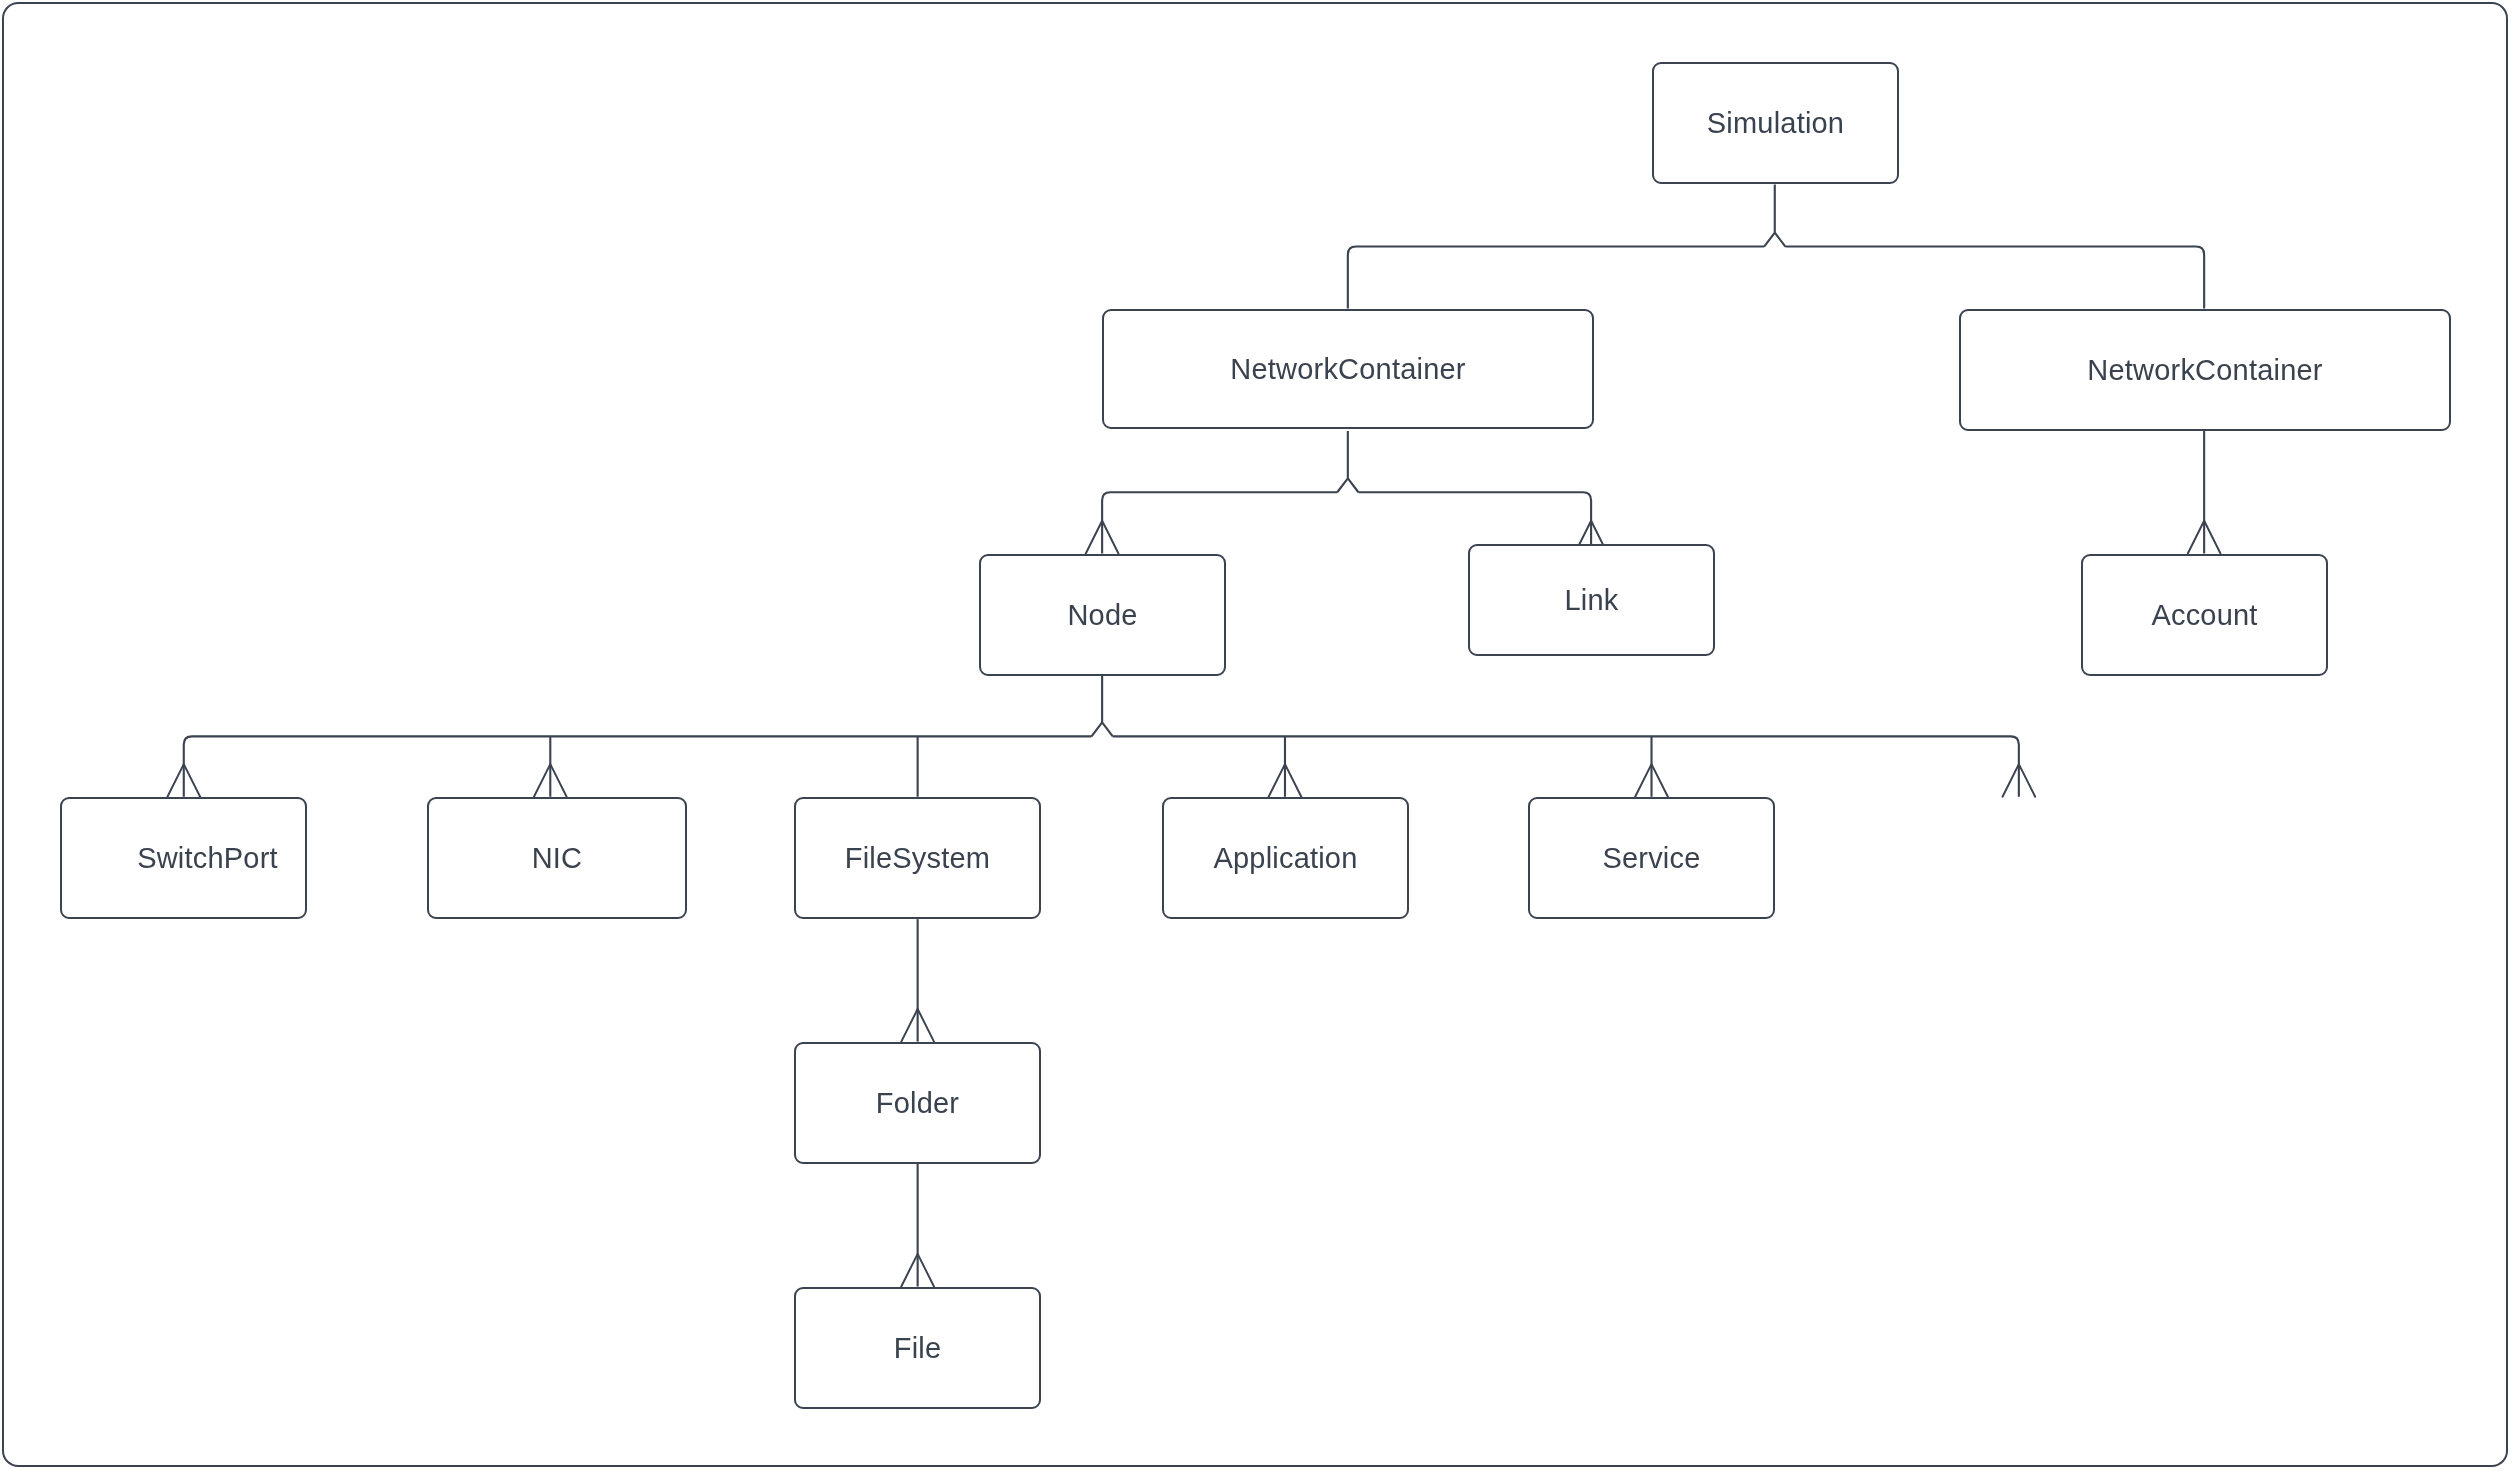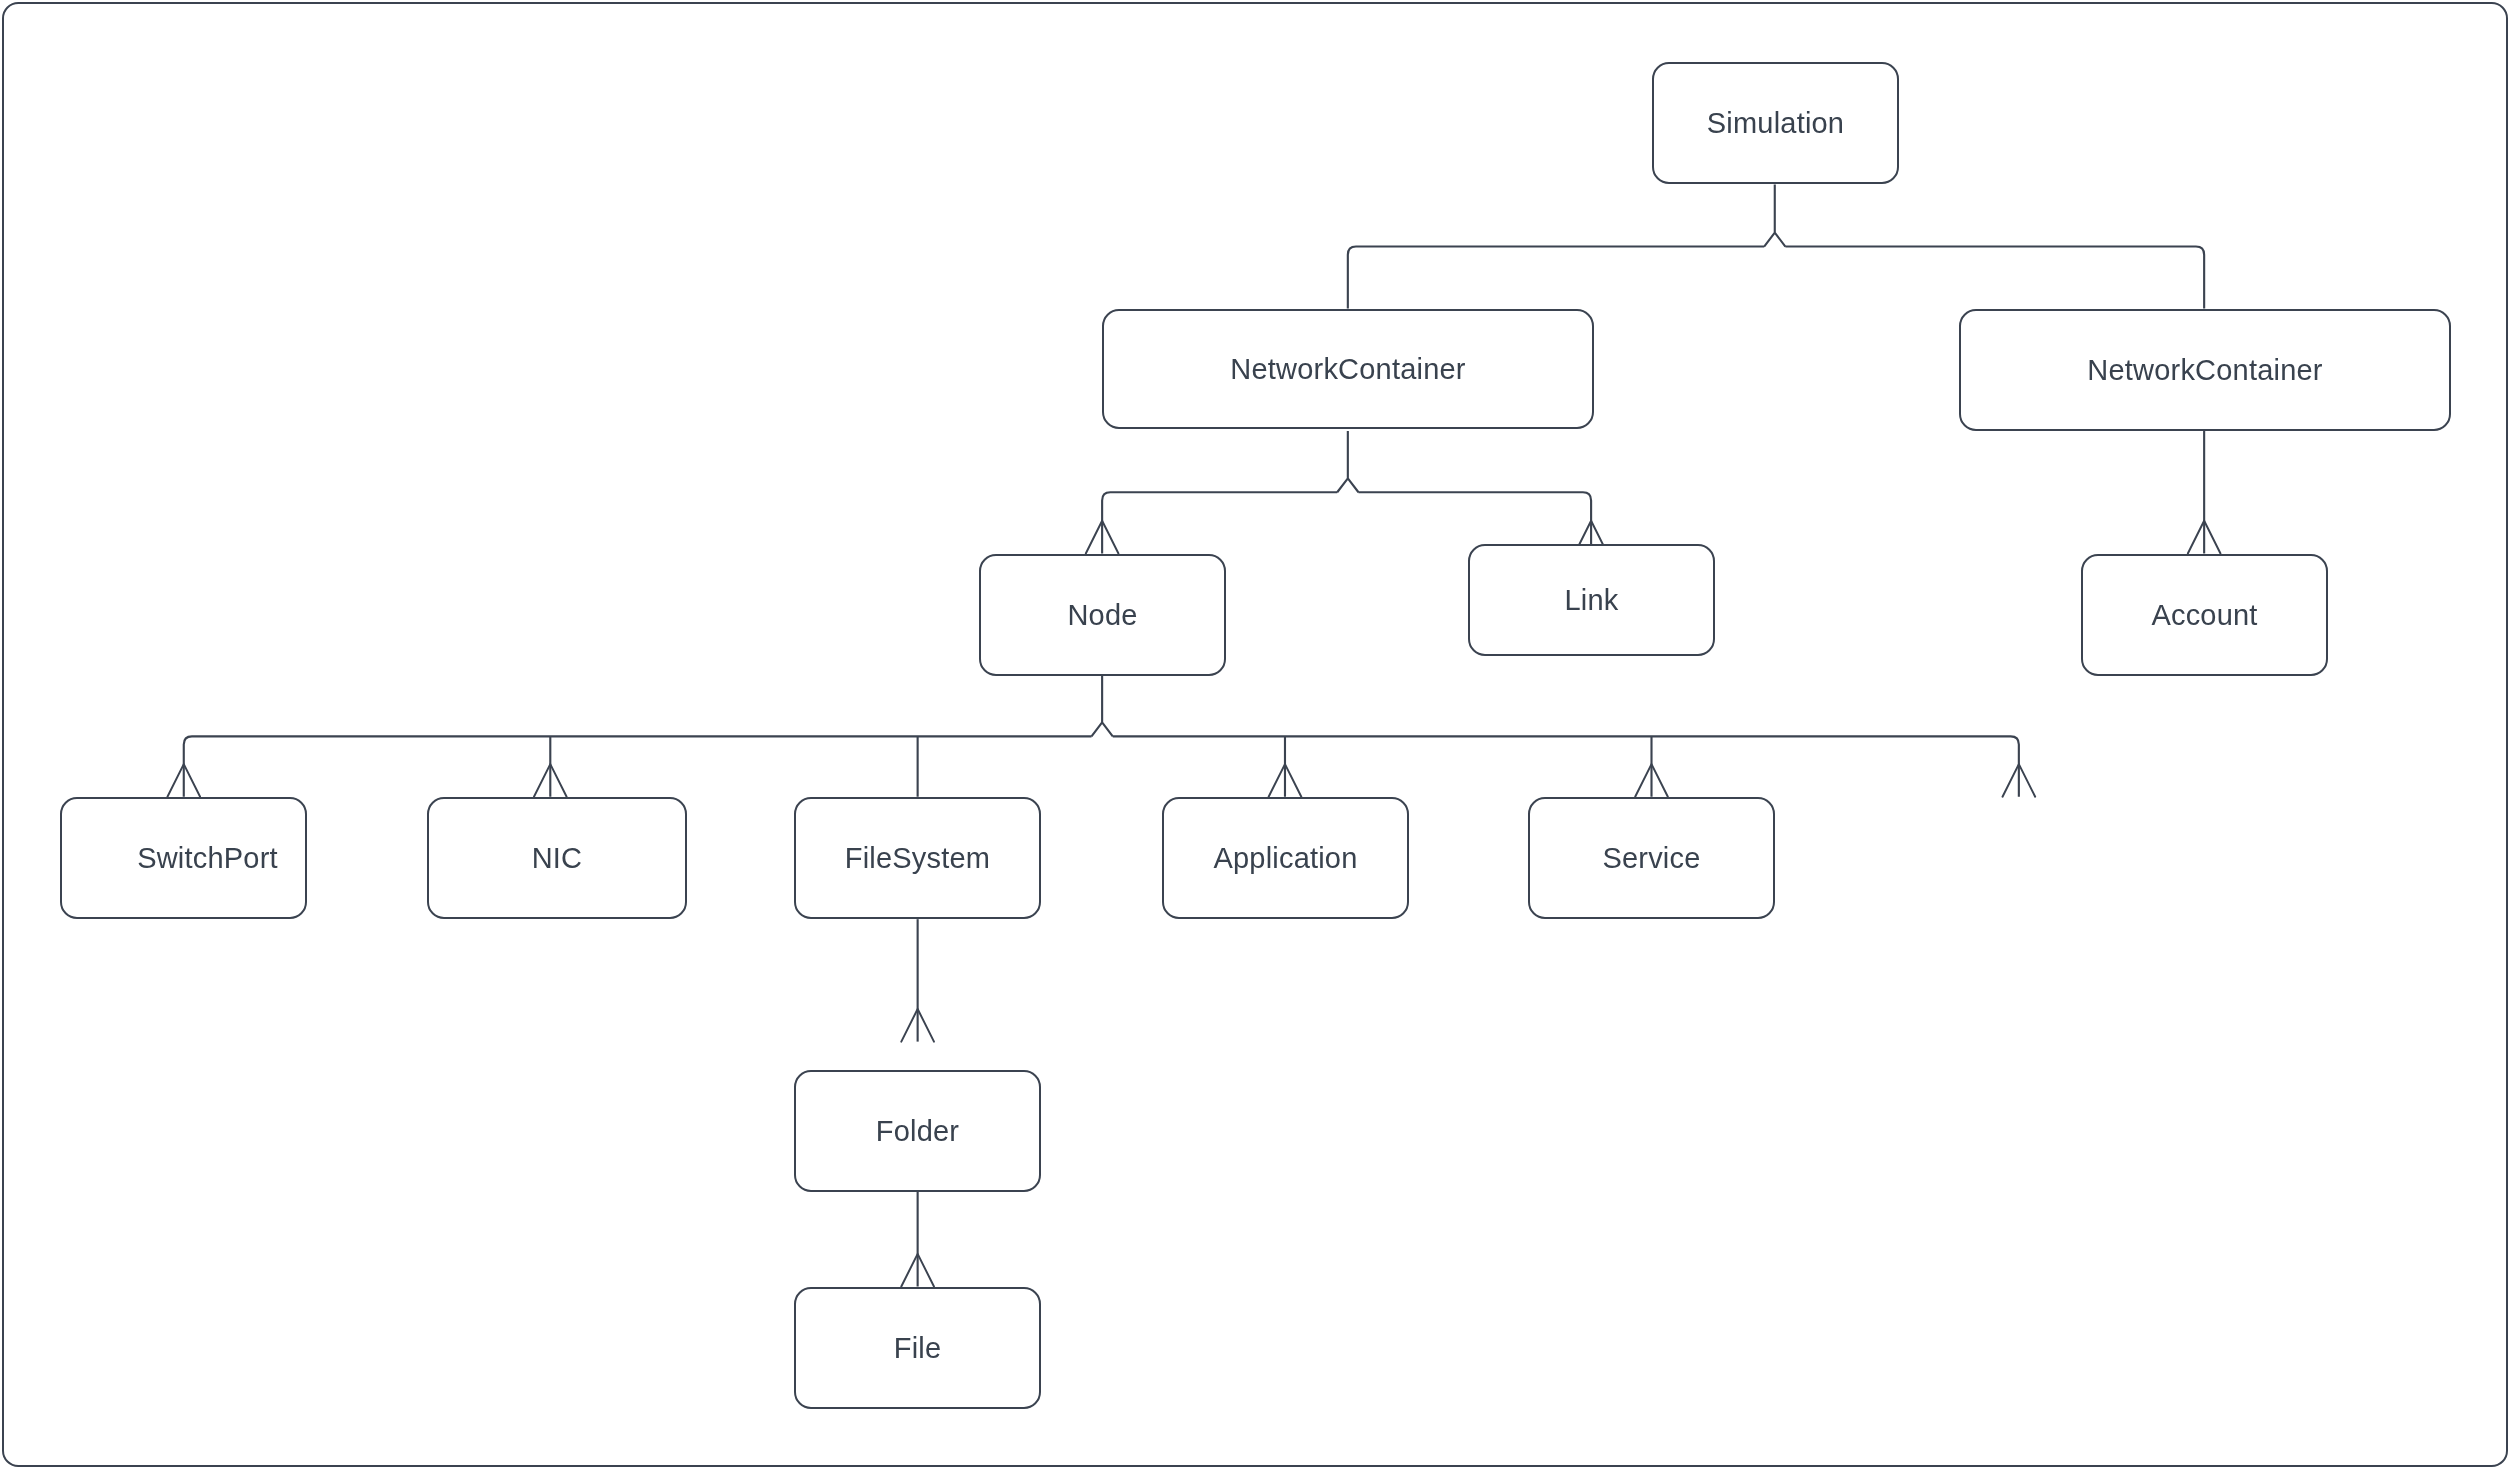--- a/index.html
+++ b/index.html
@@ -34,42 +34,42 @@
     stroke: #3b4350;
     stroke-linejoin: round;
   }
   svg.edge-layer path.edge { stroke-width: 2.6px; }
   svg.edge-layer path.arrowhead { stroke-width: 2.4px; stroke-linecap: round; }
   .node {
     position: absolute;
     box-sizing: border-box;
     background: #ffffff;
     border: 2.4px solid #3b4350;
-    border-radius: 17px;
+    border-radius: 9px;
     display: flex;
     align-items: center;
     justify-content: center;
     font-size: 29px;
     color: #39424e;
     letter-spacing: 0.2px;
   }
   
   #n-simulation       { left: 1652px; top:   62px; width: 247px; height: 122px; }
   #n-networkContainer { left: 1102px; top:  309px; width: 492px; height: 120px; }
   #n-domainController { left: 1959px; top:  309px; width: 492px; height: 122px; }
   #n-node             { left: 979px; top:  554px; width: 247px; height: 122px; }
   #n-link             { left: 1468px; top:  544px; width: 247px; height: 112px; align-items: center; }
   #n-account          { left: 2081px; top:  554px; width: 247px; height: 122px; }
   #n-switchPort       { left:   60px; top:  797px; width: 247px; height: 122px; padding-left: 48px; }
   #n-nic              { left:  427px; top:  797px; width: 260px; height: 122px; }
   #n-fileSystem       { left:  794px; top:  797px; width: 247px; height: 122px; }
   #n-application      { left: 1162px; top:  797px; width: 247px; height: 122px; }
   #n-service          { left: 1528px; top:  797px; width: 247px; height: 122px; }
   #n-process          { left: 1896px; top:  797px; width: 247px; height: 122px; }
-  #n-folder           { left:  794px; top: 1042px; width: 247px; height: 122px; margin-top: 28px; }
+  #n-folder           { left:  794px; top: 1042px; width: 247px; height: 122px; }
   #n-file             { left:  794px; top: 1287px; width: 247px; height: 122px; }
 </style>
 </head>
 <body>
 
 <div class="stage">
 
   <svg class="edge-layer" viewBox="0 0 3077 1802">
 
     <path class="edge" d="M 2174 226 L 2174 285

